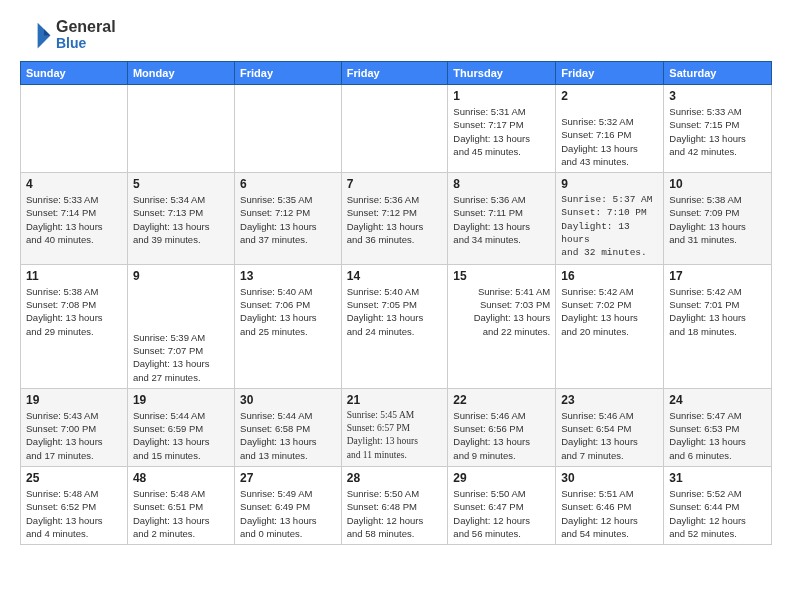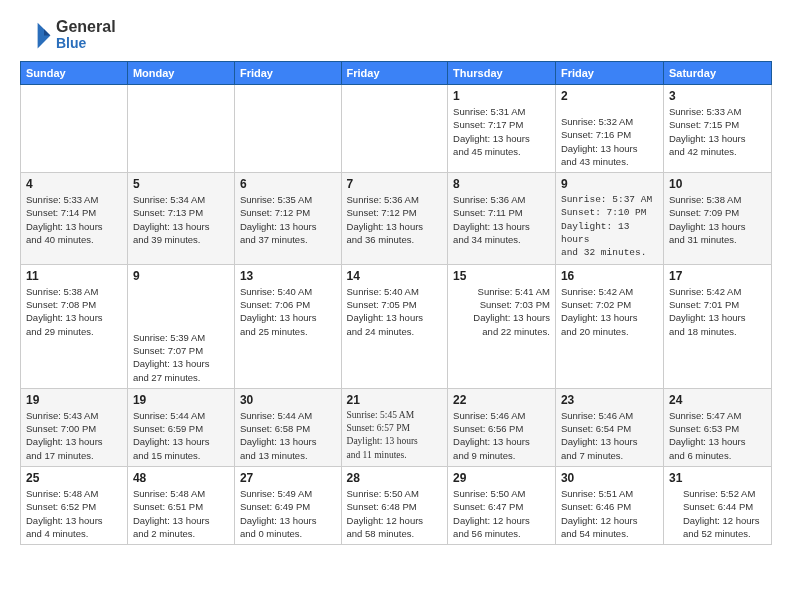--- a/index.html
+++ b/index.html
@@ -347,21 +347,21 @@
           </td>
           <td>
             <span class="day-number">30</span>
             <div class="day-info" style="white-space: pre-line;">Sunrise: 5:51 AM
 Sunset: 6:46 PM
 Daylight: 12 hours
 and 54 minutes.</div>
           </td>
           <td>
             <span class="day-number">31</span>
-            <div class="day-info" style="white-space: pre-line; margin-left: 14px;">Sunrise: 5:52 AM
+            <div class="day-info" style="white-space: pre-line;">Sunrise: 5:52 AM
 Sunset: 6:44 PM
 Daylight: 12 hours
 and 52 minutes.</div>
           </td>
         </tr>
       </tbody>
   </table>
 </div>
 
 </body></html>

